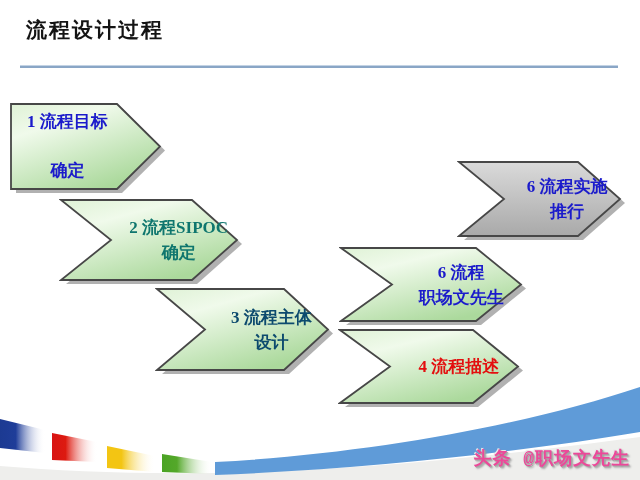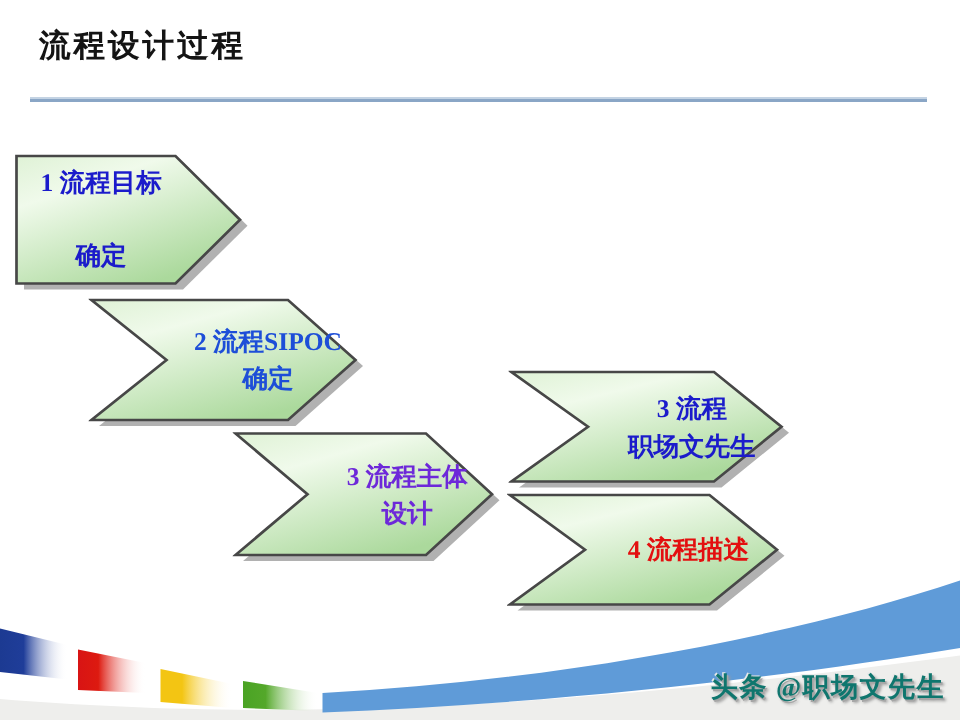--- a/index.html
+++ b/index.html
@@ -22,23 +22,23 @@
     position:absolute;display:flex;flex-direction:column;justify-content:center;
     align-items:center;text-align:center;
     font-family:"Liberation Serif","DejaVu Serif",serif;
     font-weight:bold;font-size:17px;line-height:25px;white-space:nowrap;
   }
   .label-left{left:2%;right:29%;top:2px;bottom:10px;gap:24px;}   
   .label-right{left:29%;right:1%;top:2px;bottom:8px;}   
   .footer-art{position:absolute;left:0;bottom:0;width:640px;height:100px;}
   .watermark{
     position:absolute;right:10px;bottom:10px;z-index:6;
-    font-size:18px;font-weight:bold;letter-spacing:1px;color:#0f766e;
+    font-size:18px;font-weight:bold;letter-spacing:1px;color:#ec4899;
     text-shadow:1px 1px 0 #a6a6a6, 2px 2px 2px #9c9c9c, -1px -1px 0 #e8e8e8;
-    font-family:Liberation Serif, serif;
+    font-family:Liberation Mono, monospace;
   }
 </style>
 </head>
 <body>
 
 <div class="slide">
 
   <div class="title">流程设计过程</div>
   <div class="title-rule"></div>
 
@@ -85,32 +85,32 @@
       <span>1 流程目标</span>
       <span>确定</span>
     </div>
   </div>
 
   <div class="step" style="left:59px;top:198px;width:187px;height:90px">
     <svg width="187" height="90">
       <polygon points="7,6 138,6 183,46 138,86 7,86 57,46" fill="#9d9d9d" fill-opacity="0.8"></polygon>
       <polygon points="2,2 133,2 178,42 133,82 2,82 52,42" fill="url(#gGreenShape)" stroke="#474747" stroke-width="1.8"></polygon>
     </svg>
-    <div class="step-label label-right" style="color: #1d4ed8;">
+    <div class="step-label label-right" style="color: #0f766e;">
       <span>2 流程SIPOC</span>
       <span>确定</span>
     </div>
   </div>
 
   <div class="step" style="left:155px;top:287px;width:182px;height:91px">
     <svg width="182" height="91">
       <polygon points="7,6 134,6 178,46.5 134,87 7,87 55,46.5" fill="#9d9d9d" fill-opacity="0.8"></polygon>
       <polygon points="2,2 129,2 173,42.5 129,83 2,83 50,42.5" fill="url(#gGreenShape)" stroke="#474747" stroke-width="1.8"></polygon>
     </svg>
-    <div class="step-label label-right" style="color: #6d28d9;">
+    <div class="step-label label-right" style="color: #0c4a6e;">
       <span>3 流程主体</span>
       <span>设计</span>
     </div>
   </div>
 
   <div class="step" style="left:338px;top:328px;width:189px;height:83px">
     <svg width="189" height="83">
       <polygon points="7,6 140,6 185,42.5 140,79 7,79 57,42.5" fill="#9d9d9d" fill-opacity="0.8"></polygon>
       <polygon points="2,2 135,2 180,38.5 135,75 2,75 52,38.5" fill="url(#gGreenShape)" stroke="#474747" stroke-width="1.8"></polygon>
     </svg>
@@ -118,25 +118,35 @@
       <span>4 流程描述</span>
     </div>
   </div>
 
   <div class="step" style="left:339px;top:246px;width:191px;height:83px">
     <svg width="191" height="83">
       <polygon points="7,6 142,6 187,42.5 142,79 7,79 58,42.5" fill="#9d9d9d" fill-opacity="0.8"></polygon>
       <polygon points="2,2 137,2 182,38.5 137,75 2,75 53,38.5" fill="url(#gGreenShape)" stroke="#474747" stroke-width="1.8"></polygon>
     </svg>
     <div class="step-label label-right" style="color: rgb(27, 27, 203);">
-      <span>3 流程</span>
+      <span>6 流程</span>
       <span>职场文先生</span>
     </div>
   </div>
 
+  <div class="step" style="left:457px;top:160px;width:172px;height:84px">
+    <svg width="172" height="84">
+      <polygon points="7,6 126,6 168,43 126,80 7,80 52,43" fill="#9d9d9d" fill-opacity="0.8"></polygon>
+      <polygon points="2,2 121,2 163,39 121,76 2,76 47,39" fill="url(#gGrayShape)" stroke="#474747" stroke-width="1.8"></polygon>
+    </svg>
+    <div class="step-label label-right" style="color: rgb(27, 27, 203);">
+      <span>6 流程实施</span>
+      <span>推行</span>
+    </div>
+  </div>
 
   <svg class="footer-art" viewBox="0 0 640 100">
     <path d="M0,86 C150,98 330,99 640,57 L640,100 L0,100 Z" fill="#eeeeec"></path>
     <path d="M215,82 C370,74 530,44 640,7 L640,52 C520,72 370,89 215,95 Z" fill="#5f9bd8"></path>
     <polygon points="0,39 45,50 45,73 0,68" fill="url(#gNavyBar)"></polygon>
     <polygon points="52,53 97,62 97,82 52,80" fill="url(#gRedBar)"></polygon>
     <polygon points="107,66 155,76 155,92 107,88" fill="url(#gYellowBar)"></polygon>
     <polygon points="162,74 212,82 212,94 162,92" fill="url(#gGreenBar)"></polygon>
   </svg>
 

